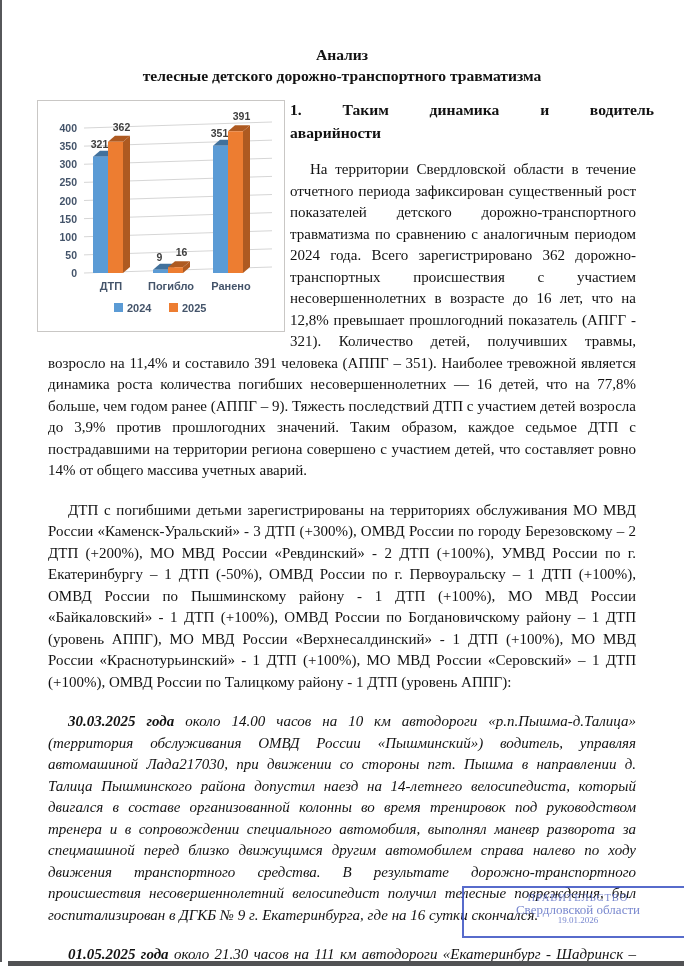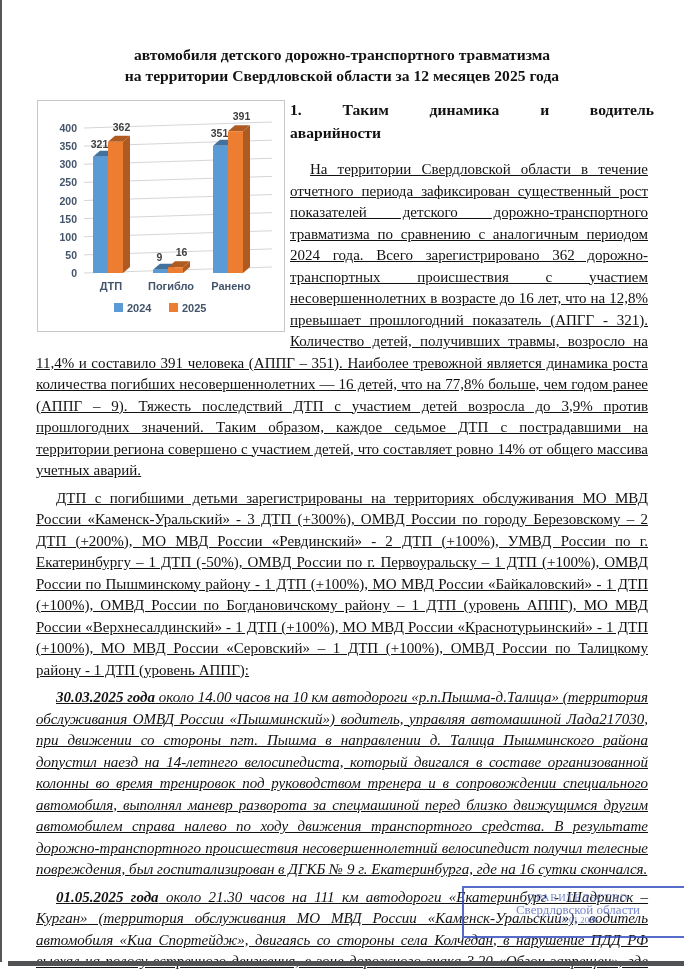--- a/index.html
+++ b/index.html
@@ -13,41 +13,41 @@
   .content{margin:12px 30px 0 30px;}
 
   .chart-frame{float:left;width:248px;height:232px;margin:2px 5px 6px 7px;border:1px solid #c9c7c5;
     box-sizing:border-box;background:#fff;}
   .chart-frame svg{display:block;}
 
   .section-heading{margin:10px 0 0 0;font-size:15.6px;font-weight:bold;line-height:23px;}
   .heading-line1{display:flex;justify-content:space-between;}
   .heading-line2{text-align:center;}
 
-  .para{margin:6px;text-align:justify;text-indent:20px;font-size:15px;line-height:21.5px;text-decoration:underline;}
+  .para{margin:18px;text-align:justify;text-indent:20px;font-size:15px;line-height:21.5px;}
   .para.first{margin-top:15px;}
   .ital{font-style:italic;}
   .date{font-weight:bold;font-style:italic;}
 
   .stamp{position:absolute;left:462px;top:886px;width:232px;height:52px;box-sizing:border-box;
     border:2px solid rgba(45,70,190,0.8);text-align:center;color:rgba(96,114,198,0.85);
     padding-top:4px;pointer-events:none;z-index:5;}
   .stamp .s1{font-size:10.5px;letter-spacing:1px;line-height:12px;}
   .stamp .s2{font-size:13px;line-height:11px;}
   .stamp .s3{font-size:9px;line-height:11px;font-family:Liberation Serif, serif;}
 </style>
 </head>
 <body>
 
 <div class="page">
   <div class="edge-left"></div>
 
   <header class="doc-title">
-    <div>автомобиля детского дорожно-транспортного травматизма</div>
-    <div>на территории Свердловской области за 12 месяцев 2025 года</div>
+    <div>Анализ</div>
+    <div>телесные детского дорожно-транспортного травматизма</div>
   </header>
 
   <section class="content">
 
     <figure class="chart-frame">
       <svg id="chart-svg" width="246" height="230" viewBox="0 0 246 230">
           <line x1="46" y1="172" x2="234" y2="166" stroke="#D6D6D6" stroke-width="1"></line>
           <text x="39" y="176" text-anchor="end" fill="#44546A" font-size="10.5" font-weight="700" font-family="Liberation Sans, sans-serif">0</text>
           <line x1="46" y1="153.875" x2="234" y2="147.875" stroke="#D6D6D6" stroke-width="1"></line>
           <text x="39" y="157.875" text-anchor="end" fill="#44546A" font-size="10.5" font-weight="700" font-family="Liberation Sans, sans-serif">50</text>

